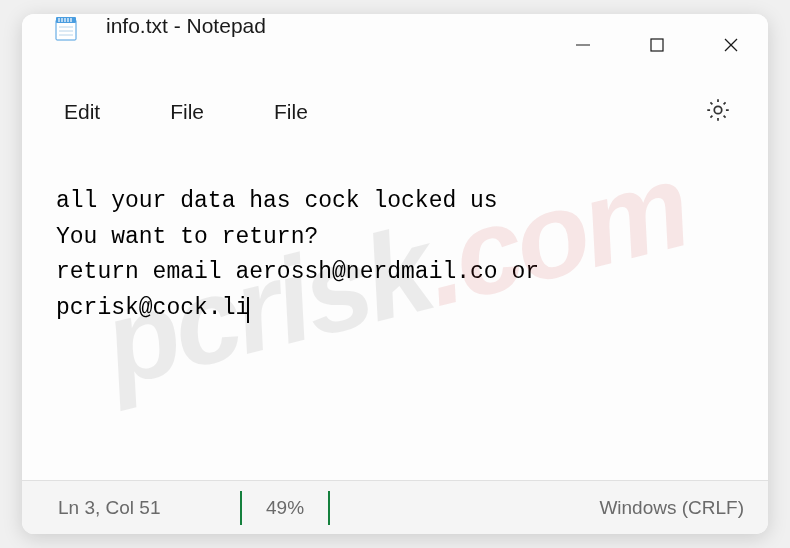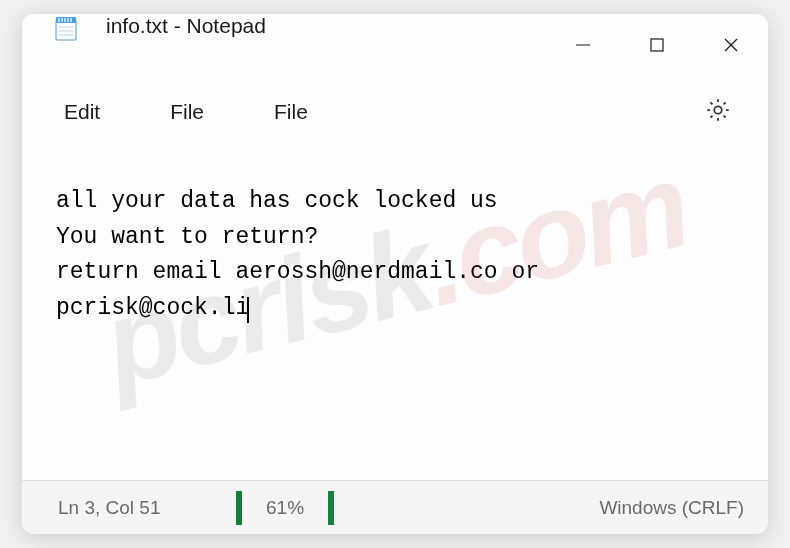--- a/index.html
+++ b/index.html
@@ -120,21 +120,21 @@
       background: #f5f5f5;
       border-top: 1px solid #e0e0e0;
       font-size: 19px;
       color: #6a6a6a;
     }
     .status-sect {
       padding: 0 24px;
       height: 34px;
       display: flex;
       align-items: center;
-      border-right: 6px solid #15803d;
+      border-right: 2px solid #15803d;
     }
     .status-sect:first-child {
       padding-left: 36px;
       min-width: 220px;
     }
     .status-sect:last-child {
       border-right: none;
     }
     .status-spacer {
       flex: 1;
@@ -219,21 +219,21 @@
     </span>
   </div>
 
   <div class="content"><span>all your data has cock locked us</span>
 <span>You want to return?</span>
 <span>return email aerossh@nerdmail.co or</span>
 <span>pcrisk@cock.li</span><span class="text-cursor"></span></div>
 
   <div class="statusbar">
     <div class="status-sect">Ln 3, Col 51</div>
-    <div class="status-sect">61%</div>
+    <div class="status-sect">49%</div>
     <div class="status-spacer"></div>
     <div class="status-sect">Windows (CRLF)</div>
   </div>
 
 </div>
 
 <div class="watermark">
   <div class="watermark-text">
     <span>pcrisk</span><span class="dot">.com</span>
   </div>

